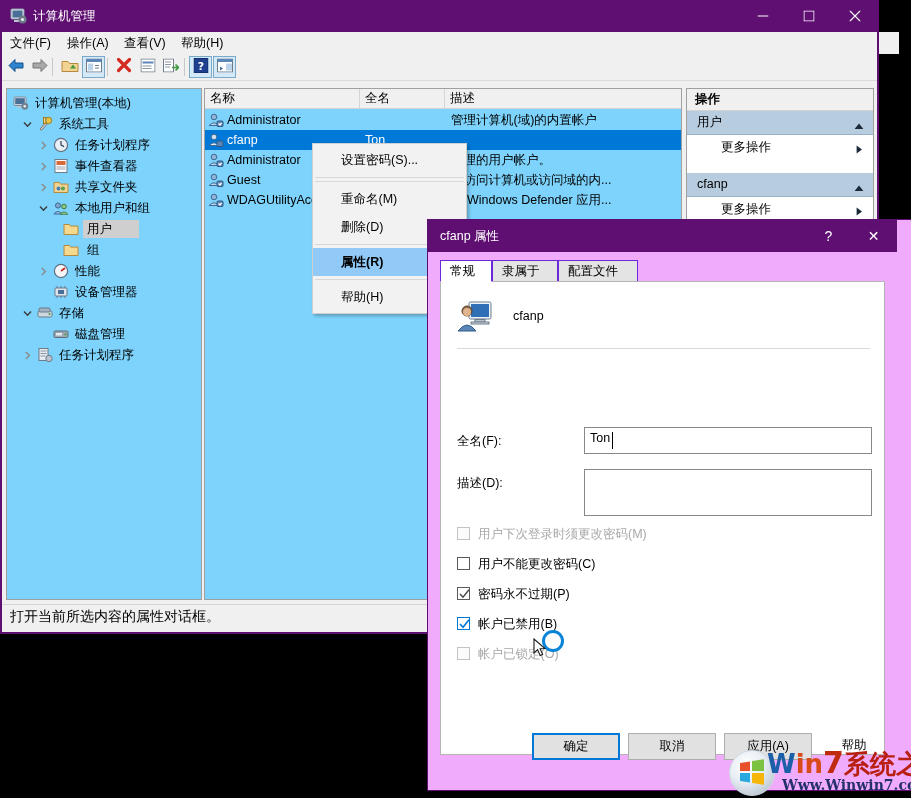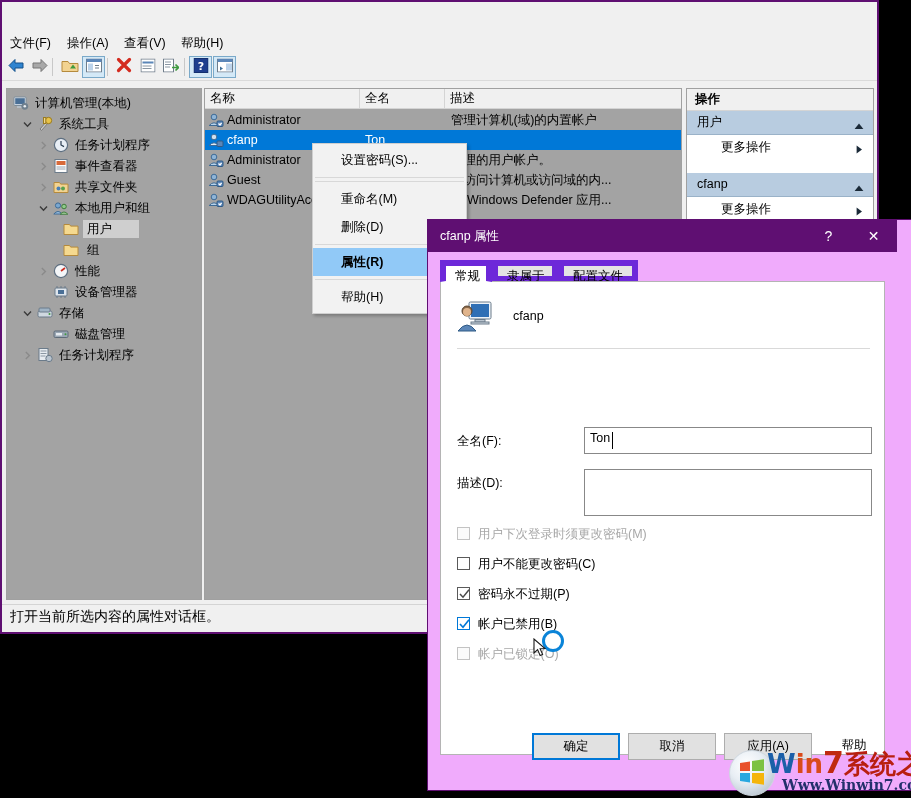--- a/index.html
+++ b/index.html
@@ -16,33 +16,33 @@
   .mmc-window{position:absolute;left:0;top:0;width:879px;height:634px;background:#f0f0f0;}
   .titlebar{position:absolute;left:0;top:0;width:879px;height:32px;background:#5f0f72;}
   .title-icon{position:absolute;left:10px;top:8px;width:17px;height:16px;}
   .title-text{position:absolute;left:33px;top:8px;color:#fff;font-size:12.5px;line-height:16px;white-space:nowrap;}
   .wbtn{position:absolute;top:0;width:46px;height:31px;cursor:default;}
   .wbtn svg{position:absolute;left:50%;top:50%;transform:translate(-50%,-50%);}
   .wbtn-min{right:93px;}
   .wbtn-max{right:47px;}
   .wbtn-close{right:1px;}
 
-  .menubar{position:absolute;left:0;top:32px;width:879px;height:22px;background:#f0f0f0;}
+  .menubar{position:absolute;left:0;top:32px;width:879px;height:22px;background:#f0f0f0;padding-left:20px;}
   .menu-item{position:absolute;top:3px;height:17px;padding:0 4px;line-height:17px;font-size:12.5px;color:#000;cursor:default;white-space:nowrap;}
 
   .toolbar{position:absolute;left:0;top:54px;width:879px;height:26px;background:#f0f0f0;}
   .tb-btn{position:absolute;top:2px;width:23px;height:22px;cursor:default;}
   .tb-btn.sel{background:#d4e9f7;border:1px solid #7aa9c9;box-sizing:border-box;}
   .tb-sep{position:absolute;top:4px;width:1px;height:18px;background:#c8c8c8;}
   .tb-icon{position:absolute;left:50%;top:50%;transform:translate(-50%,-50%);}
 
   .toolbar-edge{position:absolute;left:0;top:80px;width:879px;height:1px;background:#dadada;}
 
   
-  .pane{position:absolute;background:#a3a3a3;border:1px solid #a0a0a0;box-sizing:border-box;}
+  .pane{position:absolute;background:#7dd3fc;border:1px solid #a0a0a0;box-sizing:border-box;}
   .tree-pane{left:6px;top:88px;width:196px;height:512px;overflow:hidden;}
   .list-pane{left:204px;top:88px;width:478px;height:512px;overflow:hidden;}
   .act-pane{left:686px;top:88px;width:188px;height:512px;overflow:hidden;background:#fff;}
 
   
   .tnode{position:absolute;height:20px;line-height:20px;white-space:nowrap;font-size:12.5px;cursor:default;}
   .tnode .lbl{position:absolute;left:22px;top:0;line-height:20px;}
   .tchev{position:absolute;left:0;top:0;width:16px;height:20px;cursor:default;}
   .tchev svg{position:absolute;left:4px;top:6px;}
   .ticon{position:absolute;left:0;top:2px;width:16px;height:16px;}
@@ -86,21 +86,21 @@
   .dlg{position:absolute;left:427px;top:219px;width:551px;height:572px;background:#f0abfc;border:1px solid #5f0f72;box-sizing:border-box;}
   .dlg-title{position:absolute;left:0;top:0;width:469px;height:32px;background:#5f0f72;}
   .dlg-title .t{position:absolute;left:12px;top:8px;color:#fff;font-size:12.5px;line-height:16px;white-space:nowrap;}
   .dbtn{position:absolute;top:0;width:45px;height:31px;cursor:default;}
   .dbtn .g{position:absolute;left:50%;top:50%;transform:translate(-50%,-50%);color:#fff;font-size:14px;}
   .dbtn-help{right:46px;}
   .dbtn-close{right:1px;}
 
   .tabs{position:absolute;left:12px;top:40px;width:445px;height:22px;}
   .tab{position:absolute;top:0;height:22px;line-height:21px;padding:0 9px;font-size:12.5px;
-       background:#e4e4e4;border:6px solid #6d28d9;box-sizing:border-box;cursor:default;white-space:nowrap;}
+       background:#e4e4e4;border:1px solid #6d28d9;box-sizing:border-box;cursor:default;white-space:nowrap;}
   .tab.active{background:#fff;border-bottom:1px solid #fff;z-index:3;}
 
   .tabbody{position:absolute;left:12px;top:61px;width:445px;height:474px;background:#fff;border:1px solid #b4b4b4;box-sizing:border-box;}
 
   .dlg-usericon{position:absolute;left:16px;top:18px;width:36px;height:34px;}
   .dlg-username{position:absolute;left:72px;top:27px;font-size:12.5px;}
   .dlg-rule{position:absolute;left:16px;top:66px;width:413px;height:1px;background:#d9d9d9;}
 
   .flabel{position:absolute;font-size:12.5px;white-space:nowrap;}
   .finput{position:absolute;background:#fff;border:1px solid #888;box-sizing:border-box;font-size:12.5px;
@@ -136,20 +136,48 @@
   .cursor{position:absolute;pointer-events:none;}
   .focusring{position:absolute;width:22px;height:22px;border:3px solid #0a84d8;border-radius:50%;box-sizing:border-box;}
 </style>
 </head>
 <body>
 
 <div class="root">
 
   <div class="mmc-window">
 
+    <div class="titlebar">
+      <span class="title-icon">
+        <svg width="17" height="16" viewBox="0 0 17 16">
+          <rect x="1" y="1" width="13" height="10" rx="1" fill="#dfe7ef" stroke="#8a9aa8"></rect>
+          <rect x="2.5" y="2.5" width="10" height="7" fill="#4a6f96"></rect>
+          <rect x="4" y="12" width="8" height="2" fill="#b9c4cf"></rect>
+          <circle cx="12.5" cy="11.5" r="4" fill="#6d7b88"></circle>
+          <circle cx="12.5" cy="11.5" r="1.6" fill="#e6ebef"></circle>
+        </svg>
+      </span>
+      <span class="title-text">计算机管理</span>
+
+      <div class="wbtn wbtn-min">
+        <svg width="11" height="11" viewBox="0 0 11 11">
+            <rect x="0" y="5" width="11" height="1" fill="#fff"></rect>
+          </svg>
+      </div>
+      <div class="wbtn wbtn-max">
+        <svg width="11" height="11" viewBox="0 0 11 11">
+            <rect x="0.5" y="0.5" width="10" height="10" fill="none" stroke="#fff"></rect>
+          </svg>
+      </div>
+      <div class="wbtn wbtn-close">
+        <svg width="11" height="11" viewBox="0 0 11 11">
+            <path d="M0 0 L11 11 M11 0 L0 11" stroke="#fff" stroke-width="1.1"></path>
+          </svg>
+      </div>
+    </div>
 
     <div class="menubar">
       <div class="menu-item" style="left:6px">文件(F)</div>
       <div class="menu-item" style="left:63px">操作(A)</div>
       <div class="menu-item" style="left:120px">查看(V)</div>
       <div class="menu-item" style="left:177px">帮助(H)</div>
     </div>
 
     <div class="toolbar">
       <div class="tb-btn" style="left:4px">

